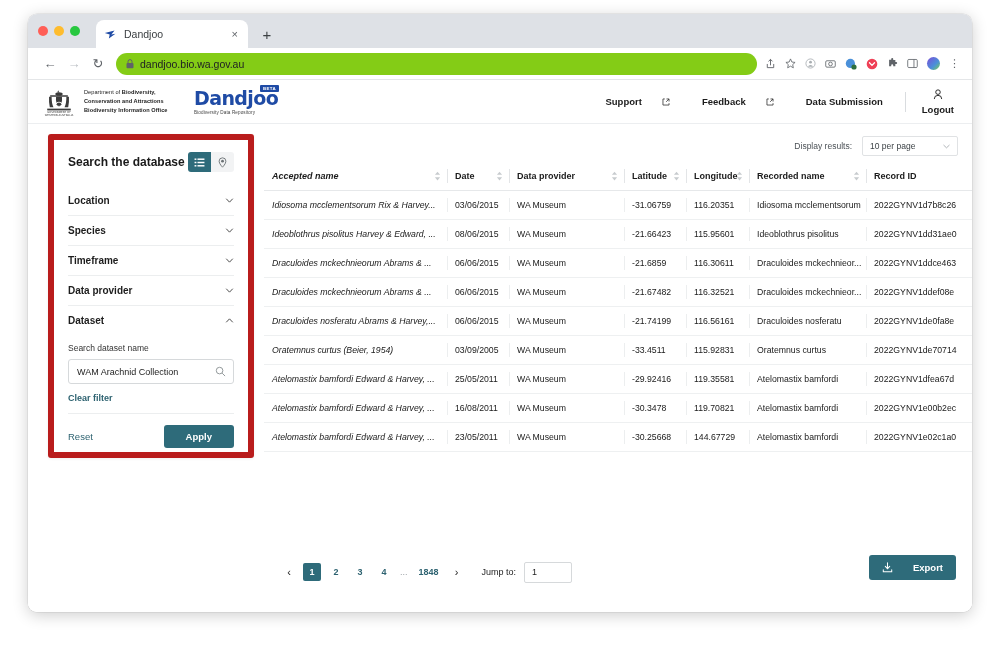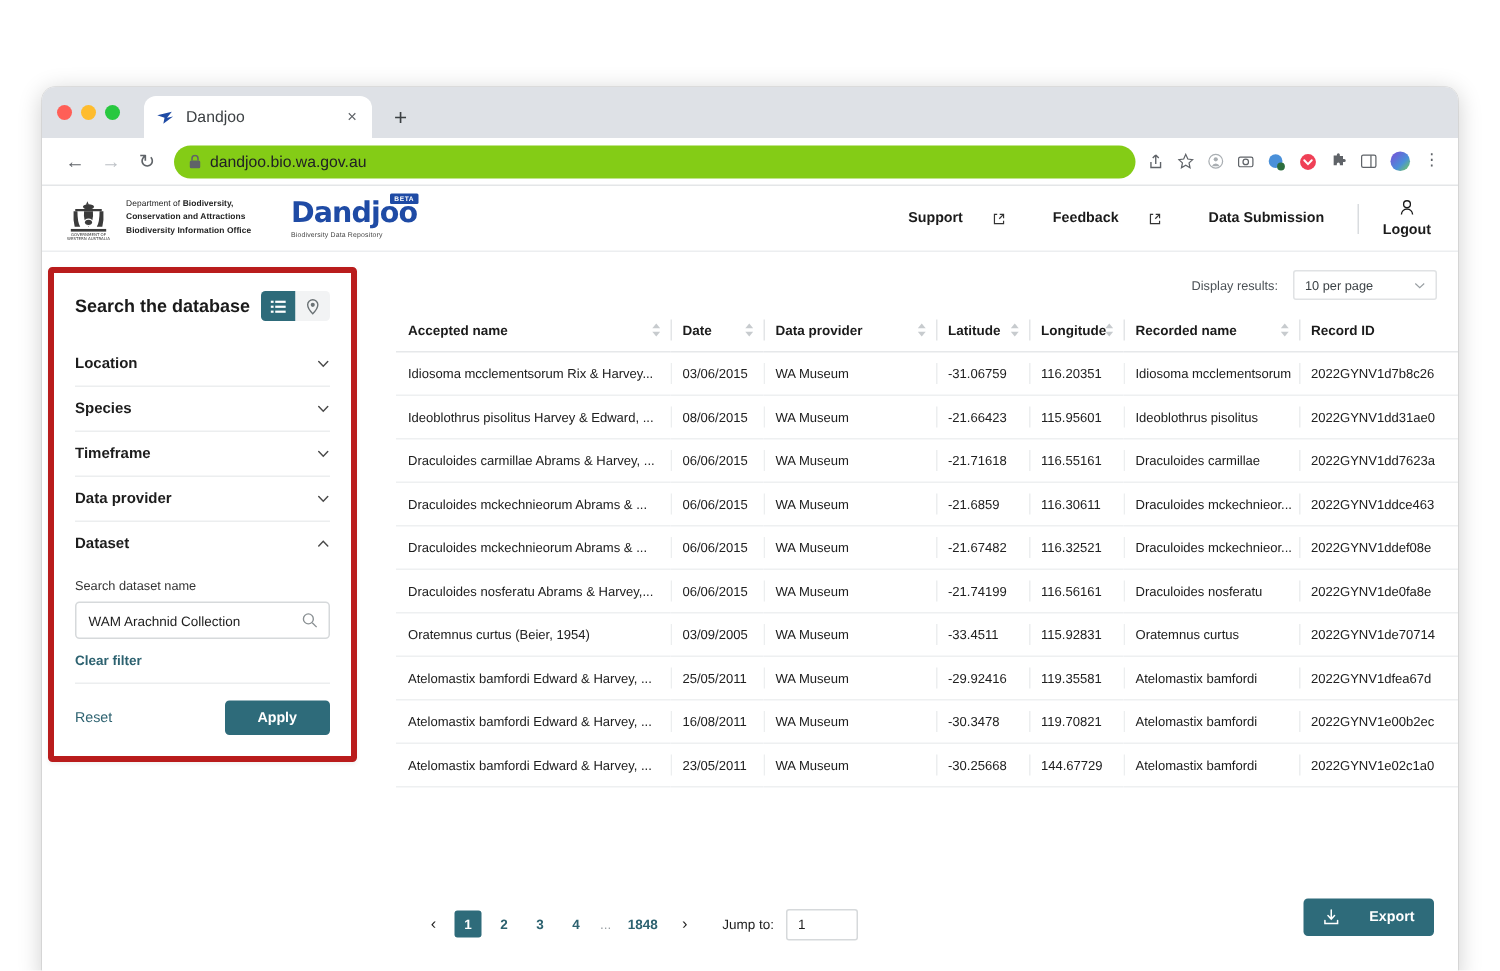--- a/index.html
+++ b/index.html
@@ -2,21 +2,21 @@
 <html><head>
 <meta charset="utf-8">
 <style>
   * { box-sizing: border-box; margin: 0; padding: 0; }
   html, body {
     width: 1000px; height: 647px;
     background: #ffffff;
     font-family: "Liberation Sans", sans-serif;
     overflow: hidden;
   }
-  .screen { position: relative; width: 1000px; height: 469px; background: #ffffff; margin-top: 44px; }
+  .screen { position: relative; width: 1000px; height: 469px; background: #ffffff; }
 
   
   .browser {
     position: absolute;
     left: 28px; top: 14px;
     width: 944px; height: 598px;
     background: #ffffff;
     border-radius: 9px;
     box-shadow: 0 3px 16px rgba(0,0,0,0.20), 0 0 0 0.5px rgba(0,0,0,0.10);
     overflow: hidden;
@@ -136,27 +136,27 @@
     white-space: nowrap;
   }
   .hnav-sep { width: 1px; height: 20px; background: #d9dcdf; margin: 0 6px; }
   .logout { display: flex; align-items: center; gap: 4px; font-size: 9.5px; color: #1b1b1b; font-weight: 600; padding-left: 10px; flex-direction: column;}
 
   
   .page-body { position: relative; height: calc(100% - 45px); background: #ffffff; }
 
   
   .sidebar {
-    position: absolute; left: 4px; top: 10px;
+    position: absolute; left: 20px; top: 10px;
     width: 206px;
     background: #ffffff;
-    border: 4px solid #b91c1c;
+    border: 6px solid #b91c1c;
     border-radius: 3px;
     box-shadow: 0 1px 3px rgba(0,0,0,0.06);
-    padding: 12px 14px 14px 14px;
+    padding: 12px 14px 4px 14px;
   }
   .sb-head { display: flex; align-items: center; justify-content: space-between; margin-bottom: 14px;}
   .sb-title { font-size: 12px; font-weight: 600; color: #1a1a1a; }
   .viewtoggle { display: flex; border-radius: 3px; overflow: hidden; }
   .vt-btn {
     width: 23px; height: 20px; display: flex; align-items: center; justify-content: center;
     background: #f2f3f4;
   }
   .vt-btn.active { background: #2e6b7a; }
   .accordion { }
@@ -236,21 +236,21 @@
     white-space: nowrap; overflow: hidden; text-overflow: ellipsis;
     position: relative;
   }
   tbody td.divider::before {
     content: ""; position: absolute; left: 0; top: 7px; bottom: 7px;
     width: 1px; background: #eceeef;
   }
   tbody tr:first-child td { border-top: none; }
 
   
-  .c-name { width: 183px; }
+  .c-name { width: 183px; font-style: italic; }
   .c-date { width: 62px; }
   .c-prov { width: 115px; }
   .c-lat  { width: 62px; }
   .c-lon  { width: 63px; }
   .c-rec  { width: 117px; }
   .c-id   { width: 118px; }
 
   
   .footer {
     position: absolute; left: 236px; right: 0; bottom: 0;
@@ -588,29 +588,20 @@
                 <tr>
                   <td class="c-name">Ideoblothrus pisolitus Harvey &amp; Edward, ...</td>
                   <td class="c-date divider">08/06/2015</td>
                   <td class="c-prov divider">WA Museum</td>
                   <td class="c-lat divider">-21.66423</td>
                   <td class="c-lon divider">115.95601</td>
                   <td class="c-rec divider">Ideoblothrus pisolitus</td>
                   <td class="c-id divider">2022GYNV1dd31ae0</td>
                 </tr>
                 <tr>
-                  <td class="c-name">Draculoides carmillae Abrams &amp; Harvey, ...</td>
-                  <td class="c-date divider">06/06/2015</td>
-                  <td class="c-prov divider">WA Museum</td>
-                  <td class="c-lat divider">-21.71618</td>
-                  <td class="c-lon divider">116.55161</td>
-                  <td class="c-rec divider">Draculoides carmillae</td>
-                  <td class="c-id divider">2022GYNV1dd7623a</td>
-                </tr>
-                <tr>
                   <td class="c-name">Draculoides mckechnieorum Abrams &amp; ...</td>
                   <td class="c-date divider">06/06/2015</td>
                   <td class="c-prov divider">WA Museum</td>
                   <td class="c-lat divider">-21.6859</td>
                   <td class="c-lon divider">116.30611</td>
                   <td class="c-rec divider">Draculoides mckechnieor...</td>
                   <td class="c-id divider">2022GYNV1ddce463</td>
                 </tr>
                 <tr>
                   <td class="c-name">Draculoides mckechnieorum Abrams &amp; ...</td>

